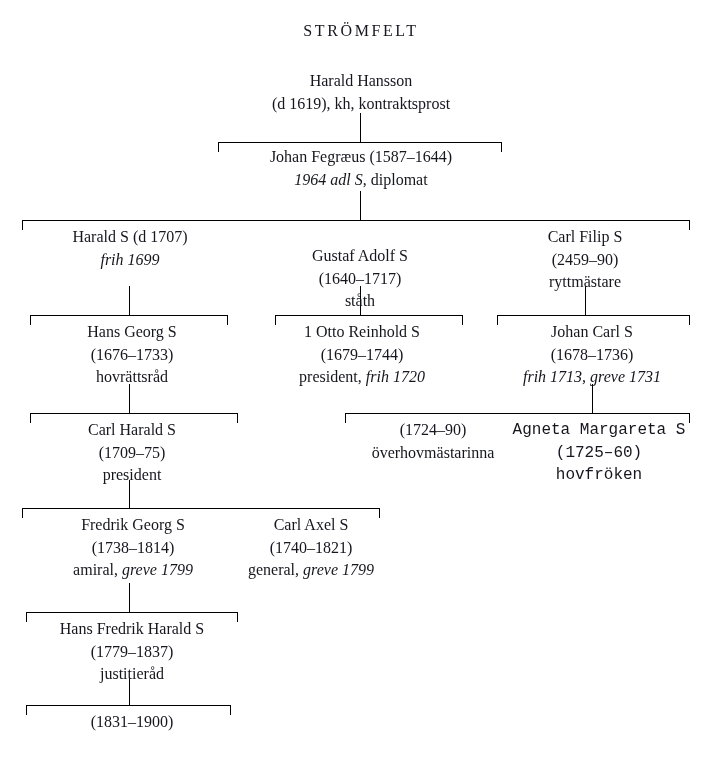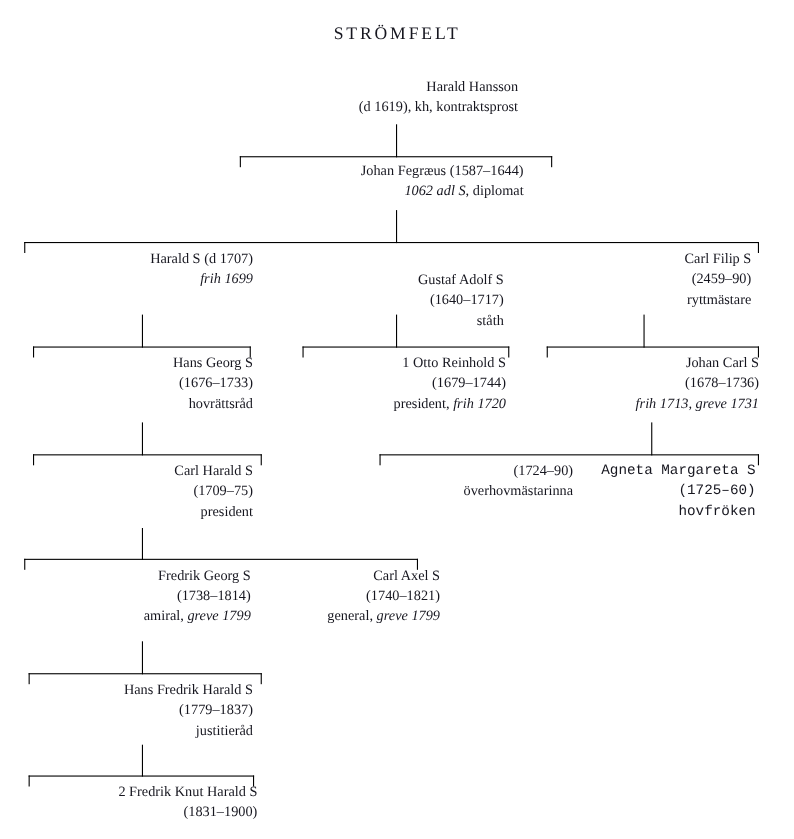--- a/index.html
+++ b/index.html
@@ -21,23 +21,23 @@
     left: 0;
     top: 22px;
     width: 722px;
     text-align: center;
     font-size: 16px;
     letter-spacing: 2.6px;
     color: #16161f;
   }
   .node {
     position: absolute;
-    text-align: right;
+    text-align: center;
     line-height: 1.42;
-    font-size: 13px;
+    font-size: 16px;
     color: #16161f;
     white-space: nowrap;
   }
   .node .ln {
     display: block;
   }
   .it {
     font-style: italic;
   }
   
@@ -86,21 +86,21 @@
       <div class="stem" style="left: 129px; top: 583px; height: 30px;"></div>
       <div class="stem" style="left: 129px; top: 677px; height: 29px;"></div>
     </div>
   <div id="node-layer">
       <div class="node" style="left: 251px; top: 70px; width: 220px;">
         <span class="ln">Harald Hansson</span>
         <span class="ln">(d 1619), kh, kontraktsprost</span>
       </div>
       <div class="node" style="left: 246px; top: 146px; width: 230px;">
         <span class="ln">Johan Fegræus (1587–1644)</span>
-        <span class="ln"><span class="it">1062 adl S</span><span>, diplomat</span></span>
+        <span class="ln"><span class="it">1964 adl S</span><span>, diplomat</span></span>
       </div>
       <div class="node" style="left: 30px; top: 226px; width: 200px;">
         <span class="ln">Harald S (d 1707)</span>
         <span class="ln it">frih 1699</span>
       </div>
       <div class="node" style="left: 262px; top: 226px; width: 196px; margin-top: 19px;">
         <span class="ln">Gustaf Adolf S</span>
         <span class="ln">(1640–1717)</span>
         <span class="ln">ståth</span>
       </div>
@@ -147,17 +147,16 @@
         <span class="ln">Carl Axel S</span>
         <span class="ln">(1740–1821)</span>
         <span class="ln"><span>general, </span><span class="it">greve 1799</span></span>
       </div>
       <div class="node" style="left: 34px; top: 618px; width: 196px;">
         <span class="ln">Hans Fredrik Harald S</span>
         <span class="ln">(1779–1837)</span>
         <span class="ln">justitieråd</span>
       </div>
       <div class="node" style="left: 30px; top: 711px; width: 204px;">
-        <span class="ln">2 Fredrik Knut Harald S</span>
         <span class="ln">(1831–1900)</span>
       </div>
     </div>
 </div>
 
 </body></html>

